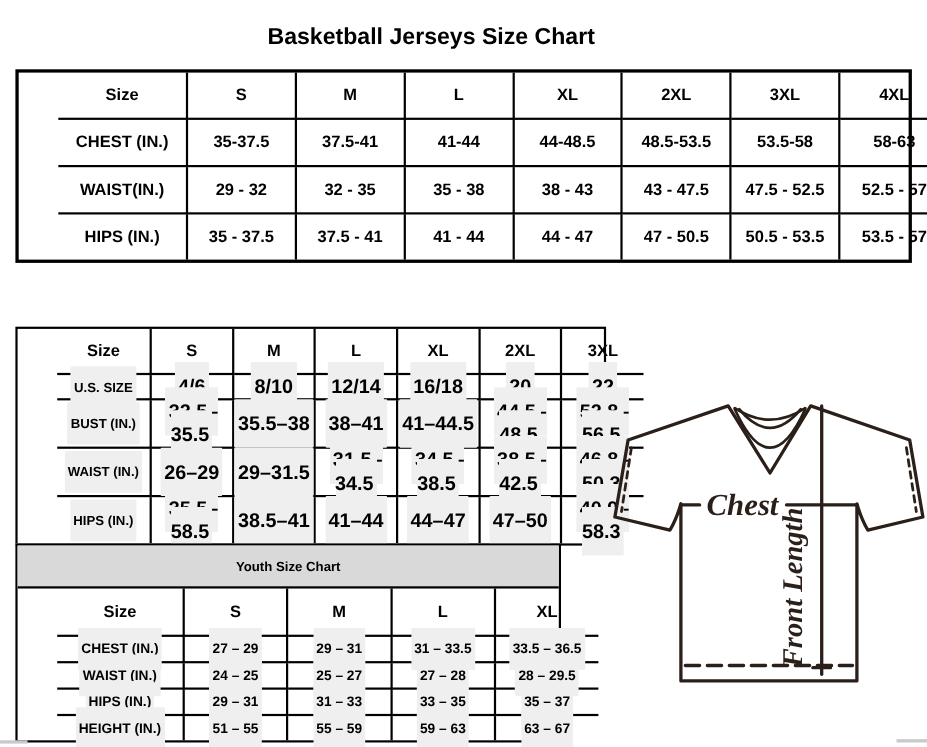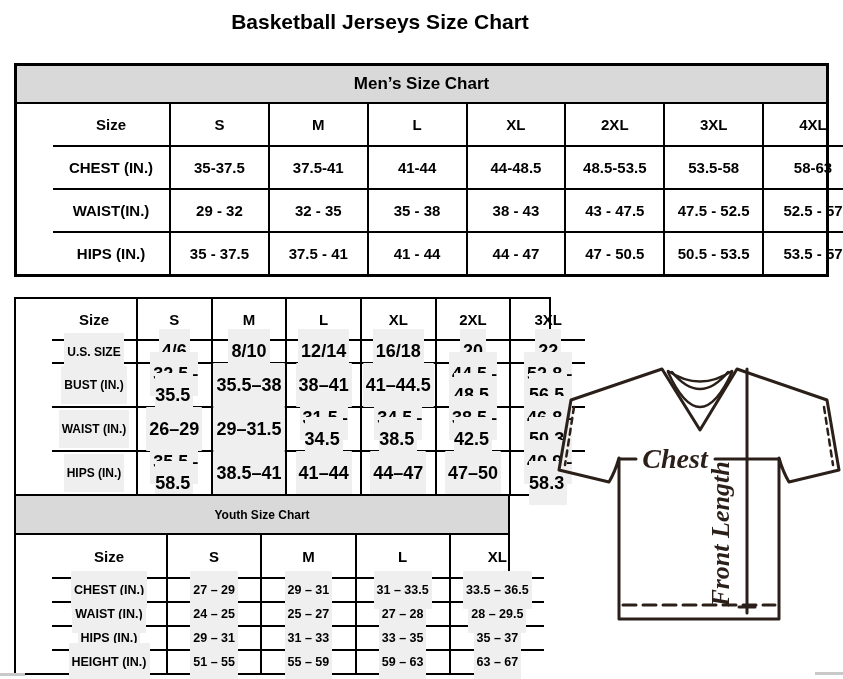--- a/index.html
+++ b/index.html
@@ -2,21 +2,21 @@
 <html><head>
 <meta charset="utf-8">
 <style>
   html,body { margin:0; padding:0; }
   body {
     width:843px; height:679px; background:#ffffff; overflow:hidden; position:relative;
     font-family:"Liberation Sans", sans-serif; color:#000;
   }
   .page-title {
     position:absolute; top:6px; left:0; width:752px; text-align:center;
-    font-size:21px; font-weight:bold; margin:4px;
+    font-size:21px; font-weight:bold; margin:16px;
   }
   
   .chart { position:absolute; background:#fff; border:2px solid #000; box-sizing:border-box; }
   .chart .bar {
     background:#d9d9d9; display:flex; align-items:center; justify-content:center;
     font-weight:bold; border-bottom:2px solid #000;
   }
   .chart table {
     width:100%; border-collapse:collapse; table-layout:fixed;
     text-align:center; font-weight:bold;margin-left:36px;
@@ -61,21 +61,20 @@
   .edge-frag { position:absolute; height:3px; background:#c9c9c9; }
   #edge-left  { left:0;   top:673px; width:25px; }
   #edge-right { left:815px; top:672px; width:28px; }
 </style>
 </head>
 <body>
 
 <h1 class="page-title">Basketball Jerseys Size Chart</h1>
 
 <div class="chart" id="mens">
-  <div class="bar">Men’s Size Chart</div>
   <table>
     <thead>
         <tr>
           <th>Size</th>
           <th>S</th>
           <th>M</th>
           <th>L</th>
           <th>XL</th>
           <th>2XL</th>
           <th>3XL</th>

